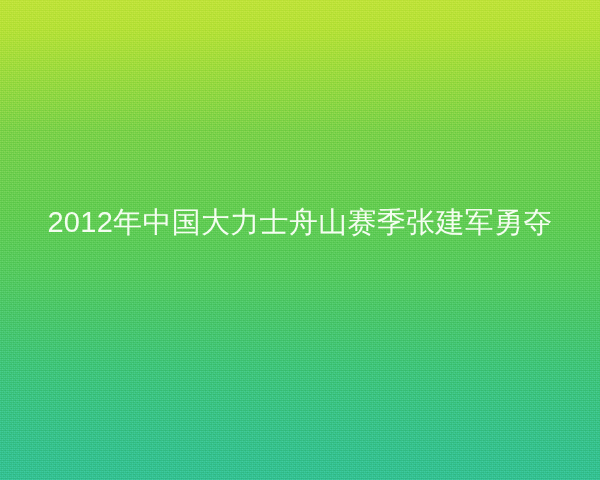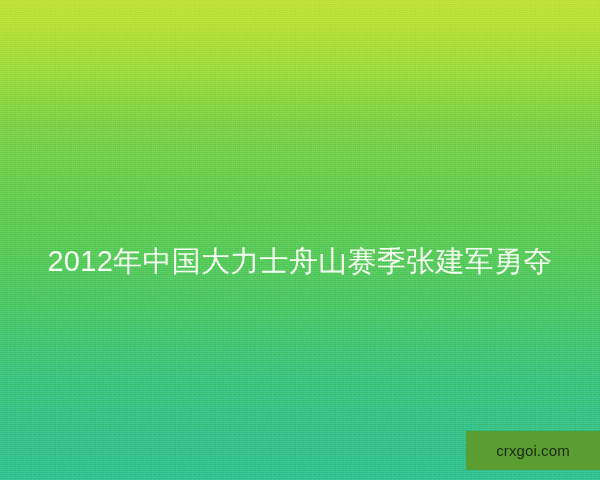--- a/index.html
+++ b/index.html
@@ -73,21 +73,20 @@
     box-sizing: border-box;
   }
   .title-line {
     display: block;
     color: #f4fdf0;
     font-size: 29px;
     line-height: 38px;
     font-weight: 400;
     letter-spacing: 0.3px;
     white-space: nowrap;
-    margin-top: 39px;
   }
 
   
   .watermark-box {
     position: absolute;
     left: 466px;
     top: 431px;
     width: 134px;
     height: 39px;
     background: #5a9e32;
@@ -109,17 +108,14 @@
 <div id="screenshot">
 
   <div class="bg-gradient"></div>
   <div class="bg-noise"></div>
   <div class="bg-noise-fine"></div>
 
   <div class="title-block">
     <span class="title-line">2012年中国大力士舟山赛季张建军勇夺</span>
   </div>
 
-  <div class="watermark-box">
-    <span class="watermark-text">crxgoi.com</span>
-  </div>
 
 </div>
 
 </body></html>

